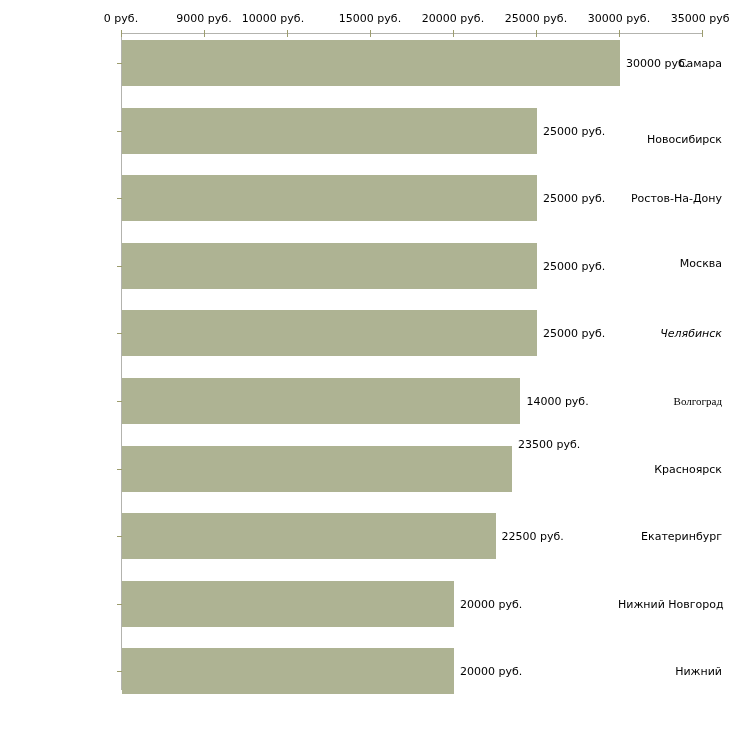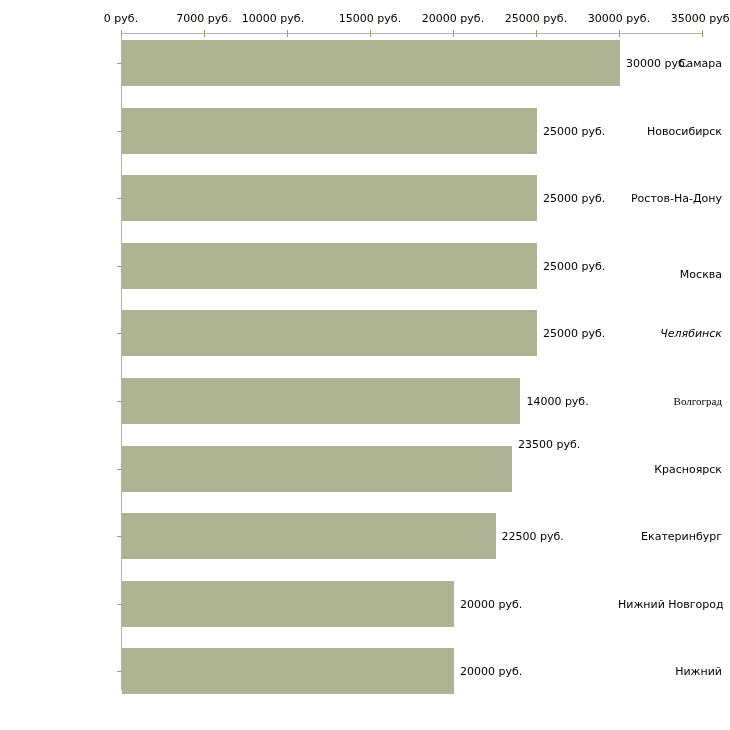--- a/index.html
+++ b/index.html
@@ -103,43 +103,43 @@
 
 <div id="chart-root">
 
   <div class="axis-top"></div>
   <div class="axis-left"></div>
 
   <div id="xticks-layer">
       <div class="xtick" style="left: 121px;"></div>
       <div class="xtick-label" style="left: 121px;">0 руб.</div>
       <div class="xtick" style="left: 204px;"></div>
-      <div class="xtick-label" style="left: 204px;">7000 руб.</div>
+      <div class="xtick-label" style="left: 204px;">9000 руб.</div>
       <div class="xtick" style="left: 287px;"></div>
       <div class="xtick-label" style="left: 273px;">10000 руб.</div>
       <div class="xtick" style="left: 370px;"></div>
       <div class="xtick-label" style="left: 370px;">15000 руб.</div>
       <div class="xtick" style="left: 453px;"></div>
       <div class="xtick-label" style="left: 453px;">20000 руб.</div>
       <div class="xtick" style="left: 536px;"></div>
       <div class="xtick-label" style="left: 536px;">25000 руб.</div>
       <div class="xtick" style="left: 619px;"></div>
       <div class="xtick-label" style="left: 619px;">30000 руб.</div>
       <div class="xtick" style="left: 702px;"></div>
       <div class="xtick-label" style="left: 702px;">35000 руб.</div>
     </div>
   <div id="yticks-layer">
       <div class="ytick" style="top: 63px;"></div>
       <div class="cat-label" style="top: 63px;">Самара</div>
       <div class="ytick" style="top: 131px;"></div>
-      <div class="cat-label" style="top: 131px;">Новосибирск</div>
+      <div class="cat-label" style="top: 139px;">Новосибирск</div>
       <div class="ytick" style="top: 198px;"></div>
       <div class="cat-label" style="top: 198.2px;">Ростов-На-Дону</div>
       <div class="ytick" style="top: 266px;"></div>
-      <div class="cat-label" style="top: 274px;">Москва</div>
+      <div class="cat-label" style="top: 263px;">Москва</div>
       <div class="ytick" style="top: 333px;"></div>
       <div class="cat-label" style="top: 333.4px; font-style: italic;">Челябинск</div>
       <div class="ytick" style="top: 401px;"></div>
       <div class="cat-label" style="top: 401px; font-family: Liberation Serif, serif;">Волгоград</div>
       <div class="ytick" style="top: 469px;"></div>
       <div class="cat-label" style="top: 468.6px;">Красноярск</div>
       <div class="ytick" style="top: 536px;"></div>
       <div class="cat-label" style="top: 536.2px;">Екатеринбург</div>
       <div class="ytick" style="top: 604px;"></div>
       <div class="cat-label" style="top: 603.8px;">Нижний Новгород</div>

